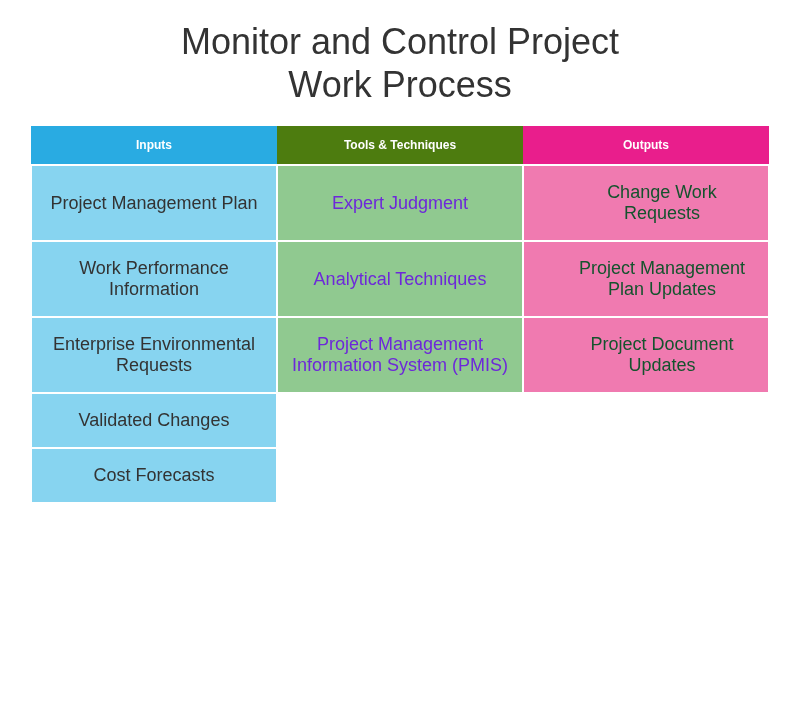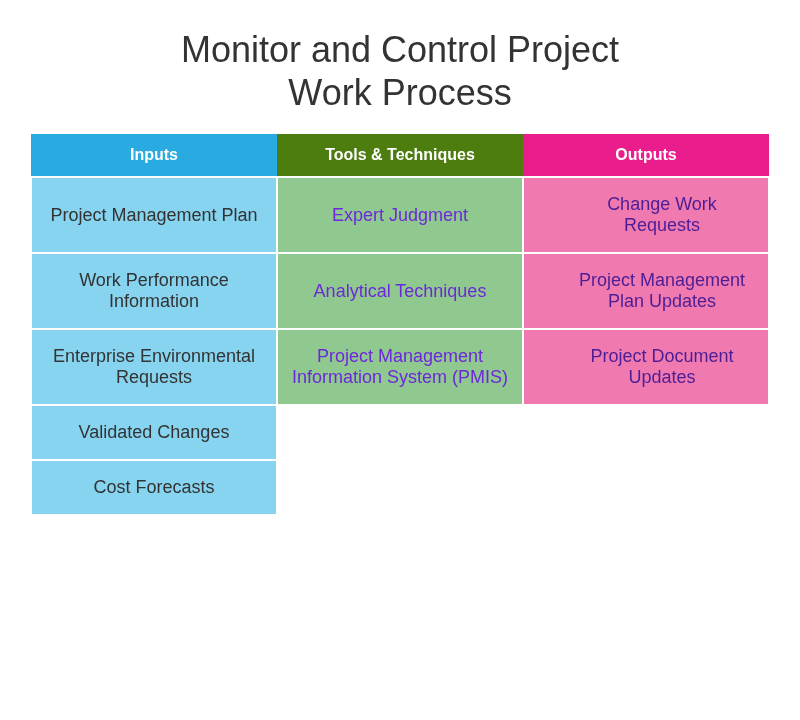--- a/index.html
+++ b/index.html
@@ -13,35 +13,34 @@
       align-items: center;
       padding: 20px 30px;
     }
     .title {
       font-size: 36px;
       font-weight: 300;
       color: #333;
       text-align: center;
       line-height: 1.2;
       margin-bottom: 20px;
-      margin-top: 8px;
     }
     .table-container {
       width: 100%;
       border-collapse: collapse;
     }
     table {
       width: 100%;
       border-collapse: collapse;
       table-layout: fixed;
     }
     th {
       padding: 12px 10px;
       text-align: center;
-      font-size: 16px;
+      font-size: 12px;
       font-weight: 600;
       color: #fff;
     }
     th.inputs-header { background-color: #29abe2; }
     th.tools-header { background-color: #4d7c0f; }
     th.outputs-header { background-color: #e91e8c; }
 
     td {
       padding: 16px 12px;
       text-align: center;
@@ -52,21 +51,21 @@
     td.inputs-cell {
       background-color: #87d4f0;
       color: #333;
     }
     td.tools-cell {
       background-color: #90c990;
       color: #6d28d9;
     }
     td.outputs-cell {
       background-color: #f07ab0;
-      color: #4c1d95;
+      color: #14532d;
       padding-left: 44px;
     }
     td.empty {
       background-color: #fff;
       border: none;
     }
   </style>
 </head>
 <body>
 

